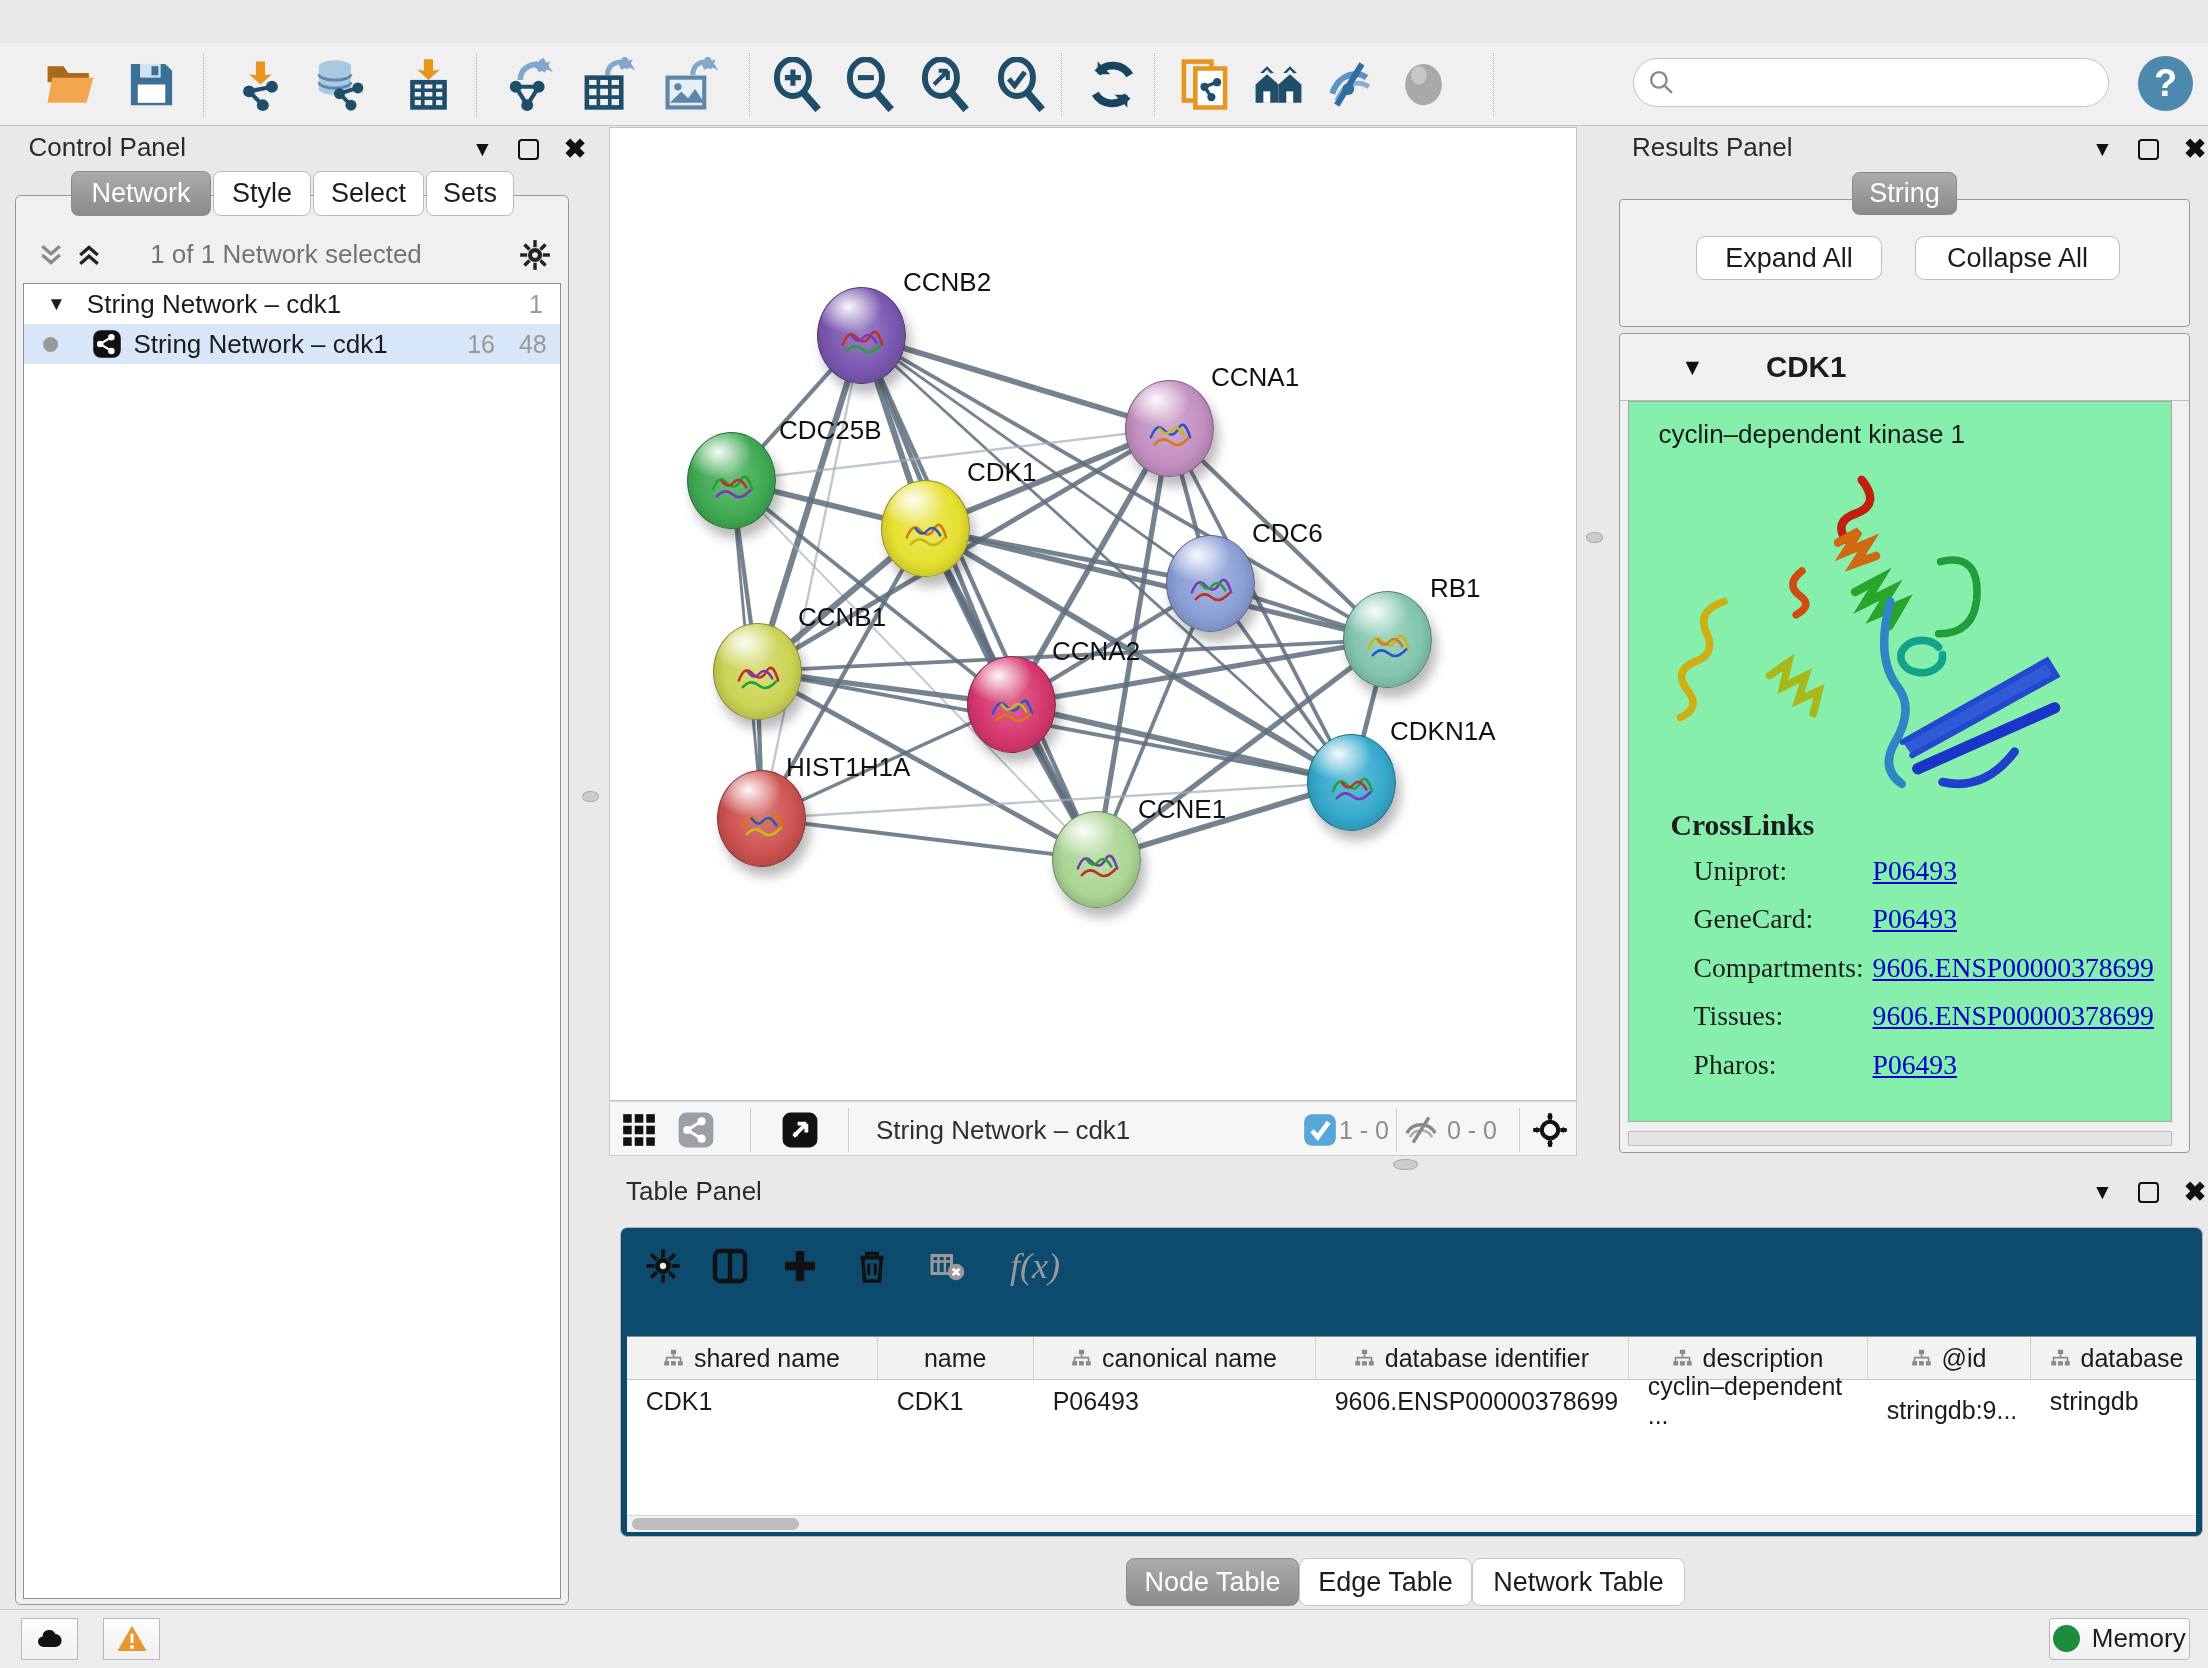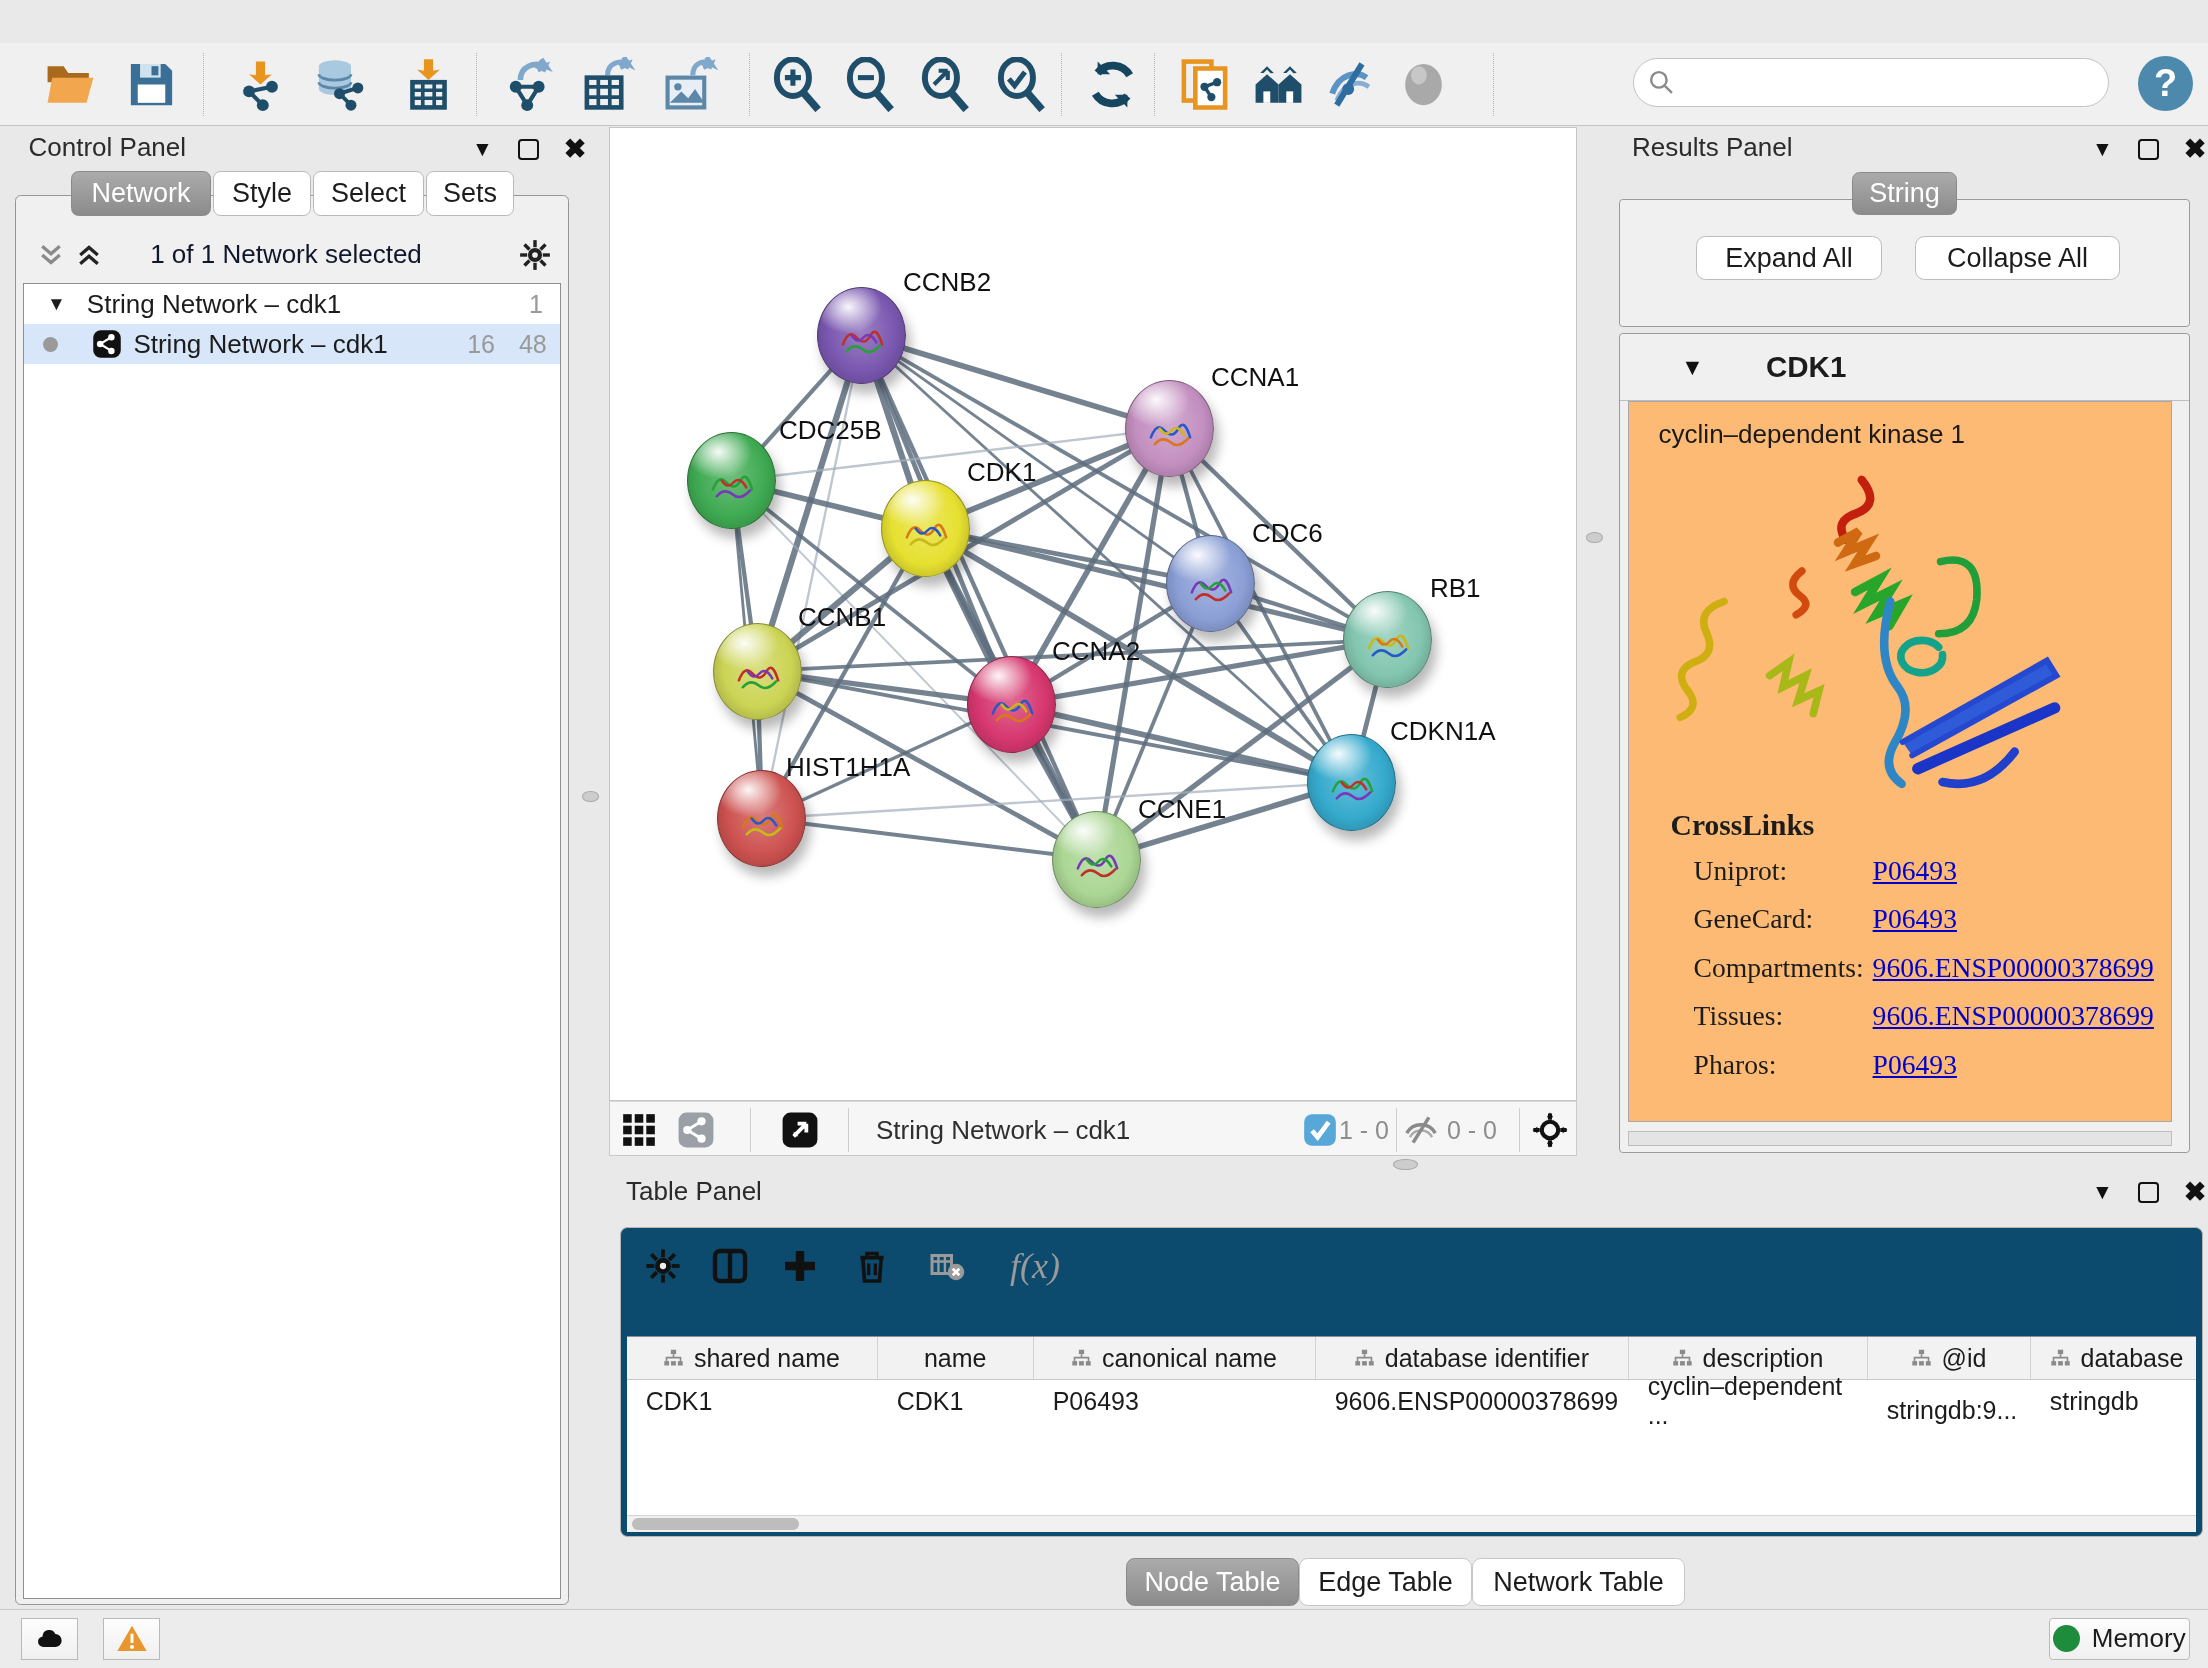--- a/index.html
+++ b/index.html
@@ -28,21 +28,21 @@
 .pctl{position:absolute;display:flex;align-items:center;gap:25px;color:#111}
 .pctl .tri{font-size:21px;cursor:pointer}
 .pctl .sq{width:21px;height:21px;border:2.9px solid #111;border-radius:3.8px;cursor:pointer}
 .pctl .x{font-size:27px;font-weight:bold;cursor:pointer}
 
 
 .cp-box{position:absolute;left:15px;top:195px;width:554px;height:1410px;background:#f0f0f0;border:1.9px solid #969696;border-radius:5.7px}
 .ctab{position:absolute;top:171px;height:45px;border:1px solid #b8b8b8;border-radius:7.6px;background:#fff;font-size:27px;display:flex;align-items:center;justify-content:center;cursor:pointer;z-index:3}
 .ctab.sel{background:linear-gradient(#ababab,#8b8b8b);color:#fff;border-color:#8a8a8a}
 .tree-head{position:absolute;left:23px;top:228px;width:538px;height:53px;display:flex;align-items:center}
-.tree-head .lbl{position:absolute;left:0;right:12px;text-align:center;font-size:26px;color:#0f172a}
+.tree-head .lbl{position:absolute;left:0;right:12px;text-align:center;font-size:26px;color:#737373}
 .tree-box{position:absolute;left:23px;top:283px;width:538px;height:1316px;background:#fff;border:1px solid #8f8f8f;overflow:hidden}
 .trow{position:relative;height:40px;display:flex;align-items:center;font-size:26px;cursor:pointer}
 .trow .cnt{position:absolute;color:#999;font-size:25px}
 
 
 .net-canvas{position:absolute;left:609px;top:127px;width:968px;height:974px;background:#fff;border:1px solid #c5c5c5}
 .net-canvas svg.edges{position:absolute;left:0;top:0}
 .nnode{position:absolute;width:89px;height:97px;border-radius:50%;cursor:pointer;box-shadow:4.8px 9.5px 11.4px rgba(0,0,0,.28)}
 .nnode svg{position:absolute;left:17px;top:23px;width:55px;height:55px}
 .nlabel{position:absolute;font-size:26px;color:#101010;white-space:nowrap}
@@ -54,21 +54,21 @@
 .handle{position:absolute;background:#cdcdcd;border:1px solid #a9a9a9;border-radius:50%}
 
 
 .rtab{position:absolute;left:1852px;top:172px;width:105px;height:43px;background:linear-gradient(#ababab,#8b8b8b);color:#fff;border:1px solid #8a8a8a;border-radius:7.6px;font-size:27px;display:flex;align-items:center;justify-content:center;z-index:3;cursor:pointer}
 .rbox1{position:absolute;left:1619px;top:199px;width:571px;height:128px;background:#f0f0f0;border:1.9px solid #9a9a9a;border-radius:3.8px}
 .rbtn{position:absolute;top:36px;height:44px;background:#fff;border:1.9px solid #bdbdbd;border-radius:9.5px;font-size:27px;display:flex;align-items:center;justify-content:center;cursor:pointer}
 .rbox2{position:absolute;left:1619px;top:333px;width:571px;height:820px;background:#f0f0f0;border:1.9px solid #9a9a9a;border-radius:3.8px}
 .rb2-head{position:absolute;left:0;top:0;width:100%;height:67px;border-bottom:1px solid #bdbdbd;display:flex;align-items:center}
 .rb2-head .tri{position:absolute;left:61px;font-size:23px;color:#111;cursor:pointer}
 .rb2-head .gene{position:absolute;left:146px;font-size:29.5px;font-weight:bold}
-.rinner{position:absolute;left:7.6px;top:67px;width:544px;height:721px;background:#fdba74;border:1px solid #a8a8a8;overflow:hidden}
+.rinner{position:absolute;left:7.6px;top:67px;width:544px;height:721px;background:#86efac;border:1px solid #a8a8a8;overflow:hidden}
 .rdesc{position:absolute;left:30px;top:17px;font-size:26px;color:#1a1a1a}
 .protein{position:absolute;left:28.5px;top:57px}
 .xl-title{position:absolute;left:42px;top:407px;font-family:"Liberation Serif",serif;font-weight:bold;font-size:29.5px}
 .xlrow{position:absolute;left:65px;width:466px;height:38px;font-family:"Liberation Serif",serif;font-size:27.6px}
 .xlrow .v{position:absolute;left:179px;color:#0000cc;text-decoration:underline;cursor:pointer}
 .rscroll{position:absolute;left:7.6px;bottom:5.7px;width:544px;height:15px;background:#e4e4e4;border:1px solid #bdbdbd}
 
 
 .tp-box{position:absolute;left:620px;top:1227px;width:1583px;height:310px;background:#0c4a6e;border:1.9px solid #b5b5b5;border-radius:7.6px}
 .tpi{position:absolute;top:13.3px;width:49px;height:49px;display:flex;align-items:center;justify-content:center;cursor:pointer}

